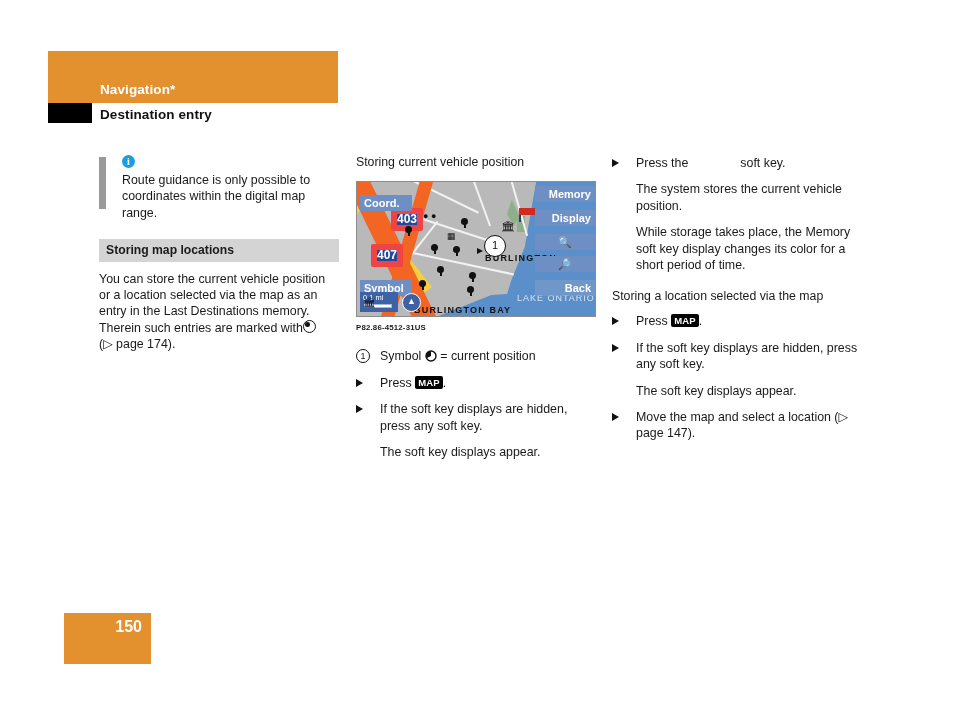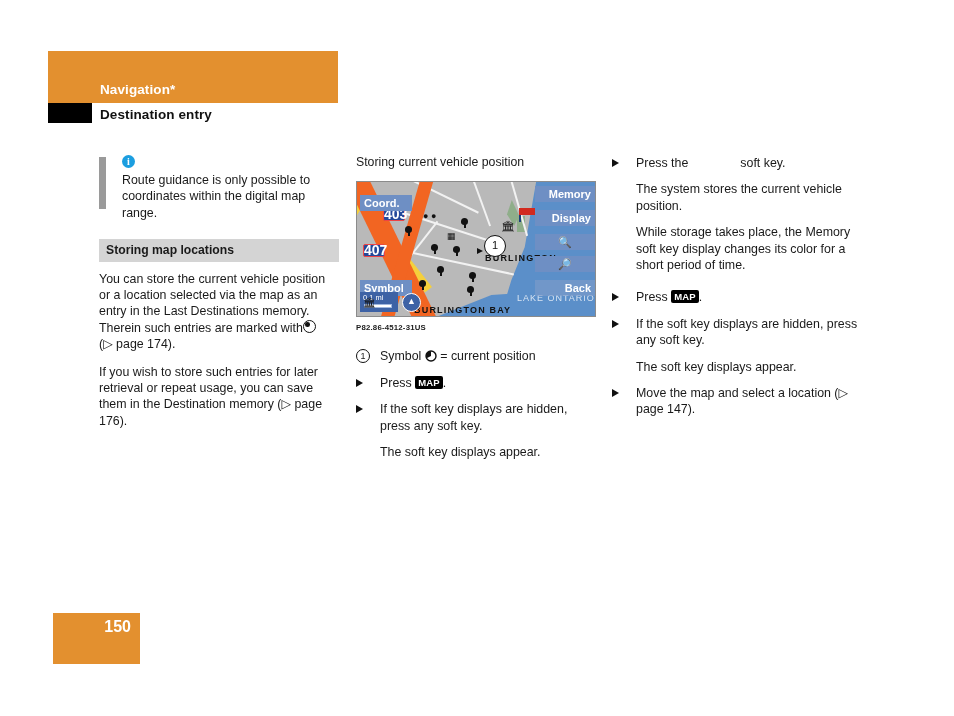--- a/index.html
+++ b/index.html
@@ -288,28 +288,29 @@
   }
   .softkey.dim { background: rgba(125,155,200,0.66); }
   .softkey.right { text-align: right; }
   .softkey.center { text-align: center; }
 
   
   .shield {
     position: absolute;
     background: #24499a;
     color: #ffffff;
-    font-size: 14px;
+    font-size: 12px;
     font-weight: bold;
     line-height: 11px;
     text-align: center;
     width: 20px;
     height: 11px;
-    border: 1px solid #ef4444;
+    border: 6px solid #ef4444;
     border-radius: 2px;
+    margin-left: 8px;
   }
   
   .poi {
     position: absolute;
     color: #111111;
     font-size: 9px;
     line-height: 9px;
   }
   .poi-tree {
     position: absolute;
@@ -413,21 +414,21 @@
     letter-spacing: 0.2px;
     text-align: left;
     color: #1a1a1a;
     margin-top: 3px;
     width: 240px;
   }
 
   
   #page-footer {
     position: absolute;
-    left: 53px;
+    left: 64px;
     top: 613px;
     width: 87px;
     height: 51px;
     background: #e3902f;
   }
   #page-number {
     position: absolute;
     right: 9px;
     top: 5px;
     font-size: 16px;
@@ -452,21 +453,20 @@
     <div id="info-note-text">Route guidance is only possible to coordinates within the digital map range.</div>
   </div>
 
   <div class="gray-bar">Storing map locations</div>
 
   <p class="para">
     <span>You can store the current vehicle position or a location selected via the map as an entry in the Last Destinations memory. Therein such entries are marked with</span><span class="sym-ring"></span><br>
     <span>(▷ page 174).</span>
   </p>
 
-  <p class="para">If you wish to store such entries for later retrieval or repeat usage, you can save them in the Destination memory (▷ page 176).</p>
 
 </div>
 
 <div id="col-mid" class="column">
 
   <div class="subhead mid-top">Storing current vehicle position</div>
 
   <div id="map-figure">
     <div id="map-frame">
 
@@ -570,20 +570,21 @@
 
   <div class="bullet-row">
     <span class="bullet-tri"></span>
     <span>Press the</span><span class="missing-glyph"></span><span>soft key.</span>
   </div>
 
   <div class="indent-row">The system stores the current vehicle position.</div>
 
   <div class="indent-row" style="margin-bottom:16px;">While storage takes place, the Memory soft key display changes its color for a short period of time.</div>
 
+  <div class="subhead">Storing a location selected via the map</div>
 
   <div class="bullet-row">
     <span class="bullet-tri"></span>
     <span>Press</span>
     <span class="hardkey">MAP</span><span>.</span>
   </div>
 
   <div class="bullet-row">
     <span class="bullet-tri"></span>
     <span>If the soft key displays are hidden, press any soft key.</span>

